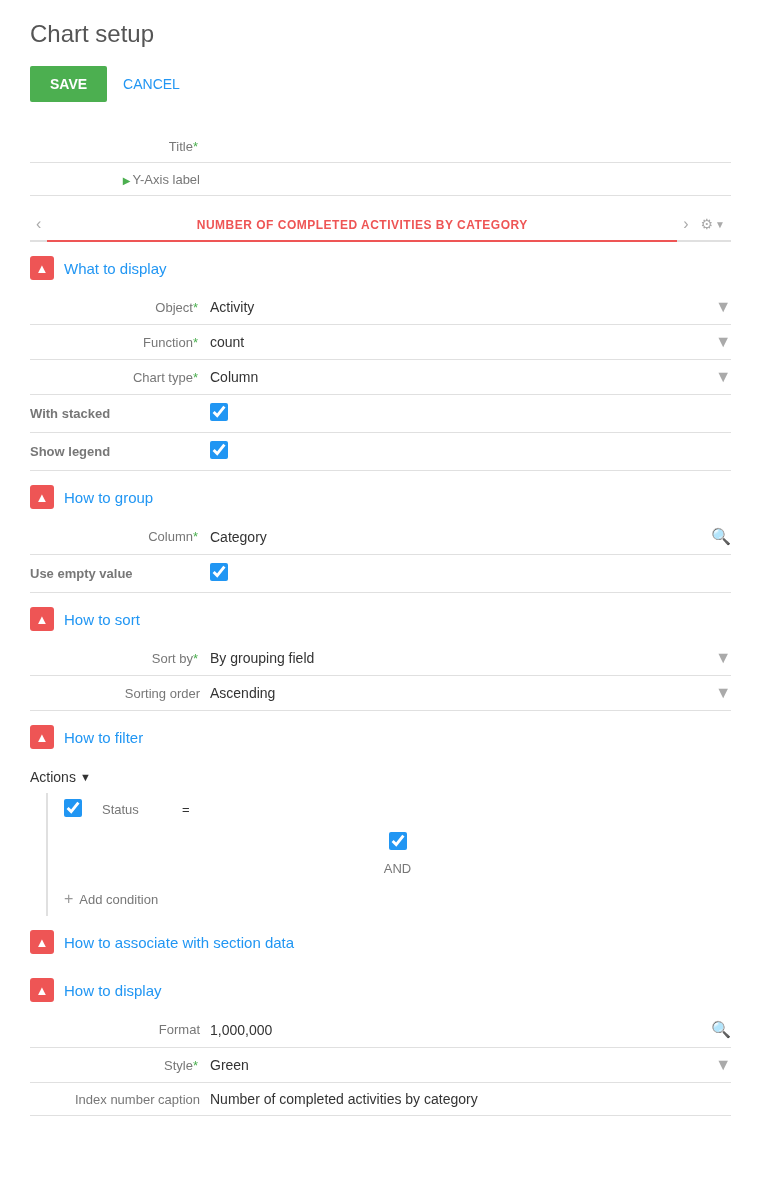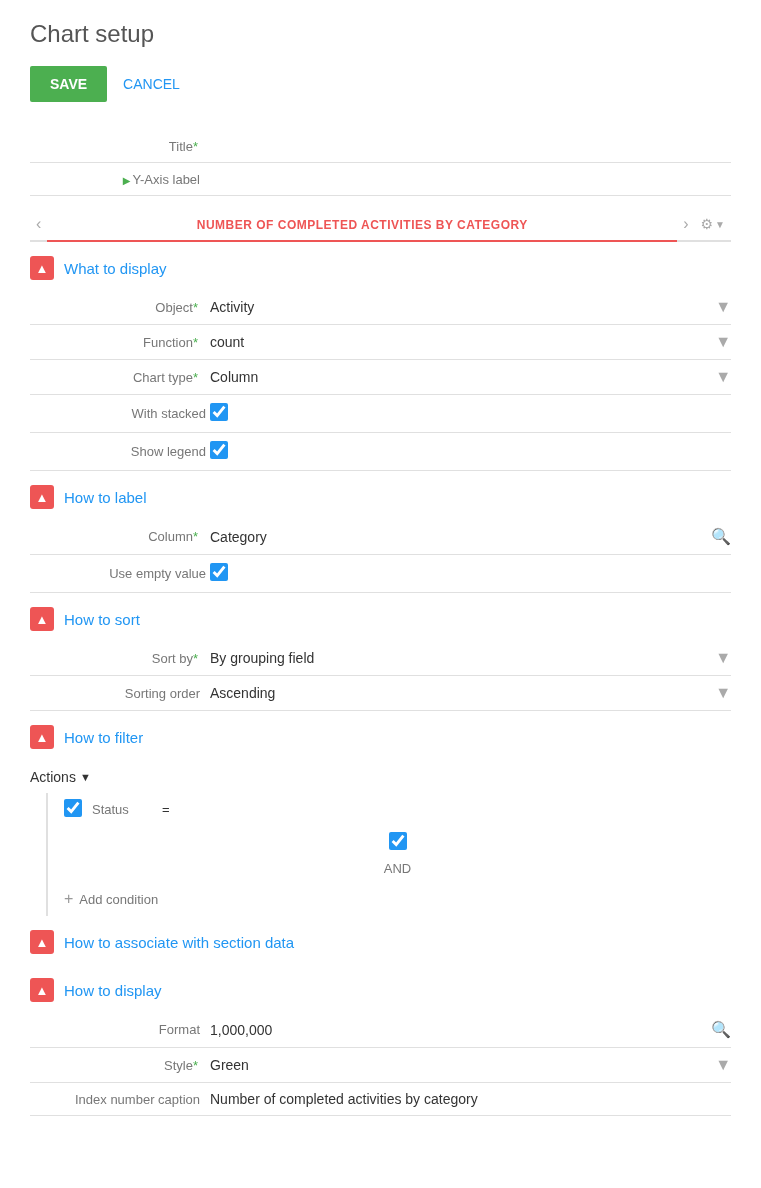--- a/index.html
+++ b/index.html
@@ -154,26 +154,26 @@
       font-weight: normal;
     }
     
     .checkbox-row {
       display: flex;
       align-items: center;
       padding: 8px 0;
       border-bottom: 1px solid #e0e0e0;
     }
     .checkbox-label {
-      text-align: right;
       color: #777;
       font-size: 13px;
       width: 180px;
       min-width: 180px;
-      padding-right: 4px;
+      padding-right: 20px;
+      font-weight: bold;
     }
     .checkbox-val {
       flex: 1;
     }
     .checkbox-val input[type=checkbox] {
       width: 18px;
       height: 18px;
       accent-color: #2196F3;
       cursor: pointer;
     }
@@ -195,21 +195,21 @@
       gap: 4px;
     }
     .filter-block {
       border-left: 2px solid #e0e0e0;
       margin-left: 16px;
       padding-left: 16px;
     }
     .filter-row {
       display: flex;
       align-items: center;
-      gap: 10px;
+      gap: 20px;
       padding: 6px 0;
     }
     .filter-check input[type=checkbox] {
       width: 18px;
       height: 18px;
       accent-color: #2196F3;
       cursor: pointer;
     }
     .filter-field {
       color: #777;
@@ -332,21 +332,21 @@
 
 <div class="checkbox-row">
   <div class="checkbox-label">Show legend</div>
   <div class="checkbox-val">
     <input type="checkbox" checked="" style="">
   </div>
 </div>
 
 <div class="section-header">
   <button class="section-toggle">▲</button>
-  <span class="section-title">How to label</span>
+  <span class="section-title">How to group</span>
 </div>
 
 <div class="dropdown-row">
   <div class="form-label">
     Column<span class="required">*</span>
   </div>
   <div class="dropdown-val">Category</div>
   <span class="search-icon">🔍</span>
 </div>
 

